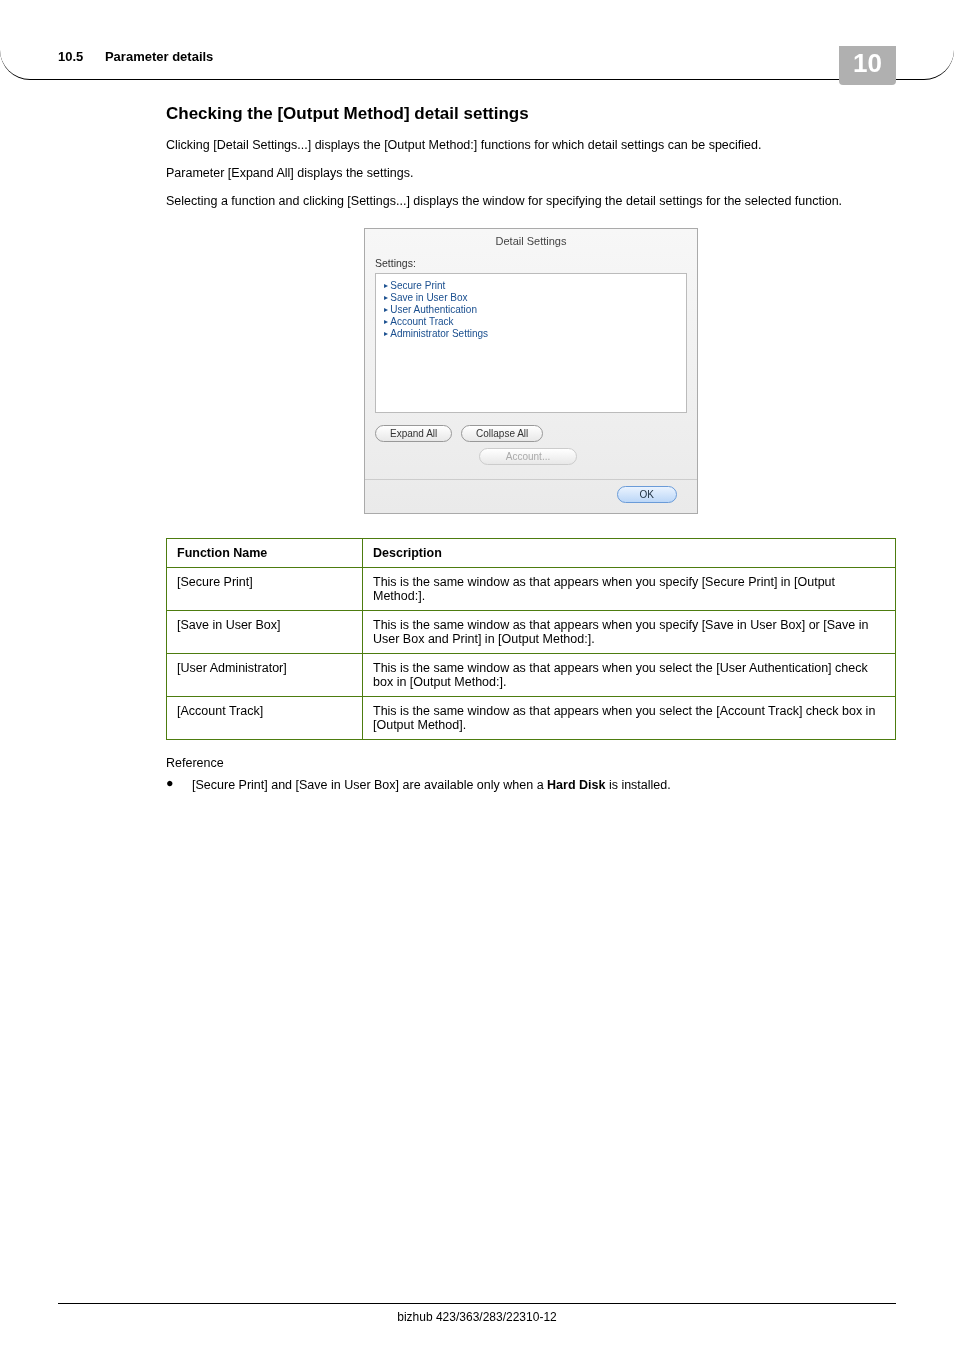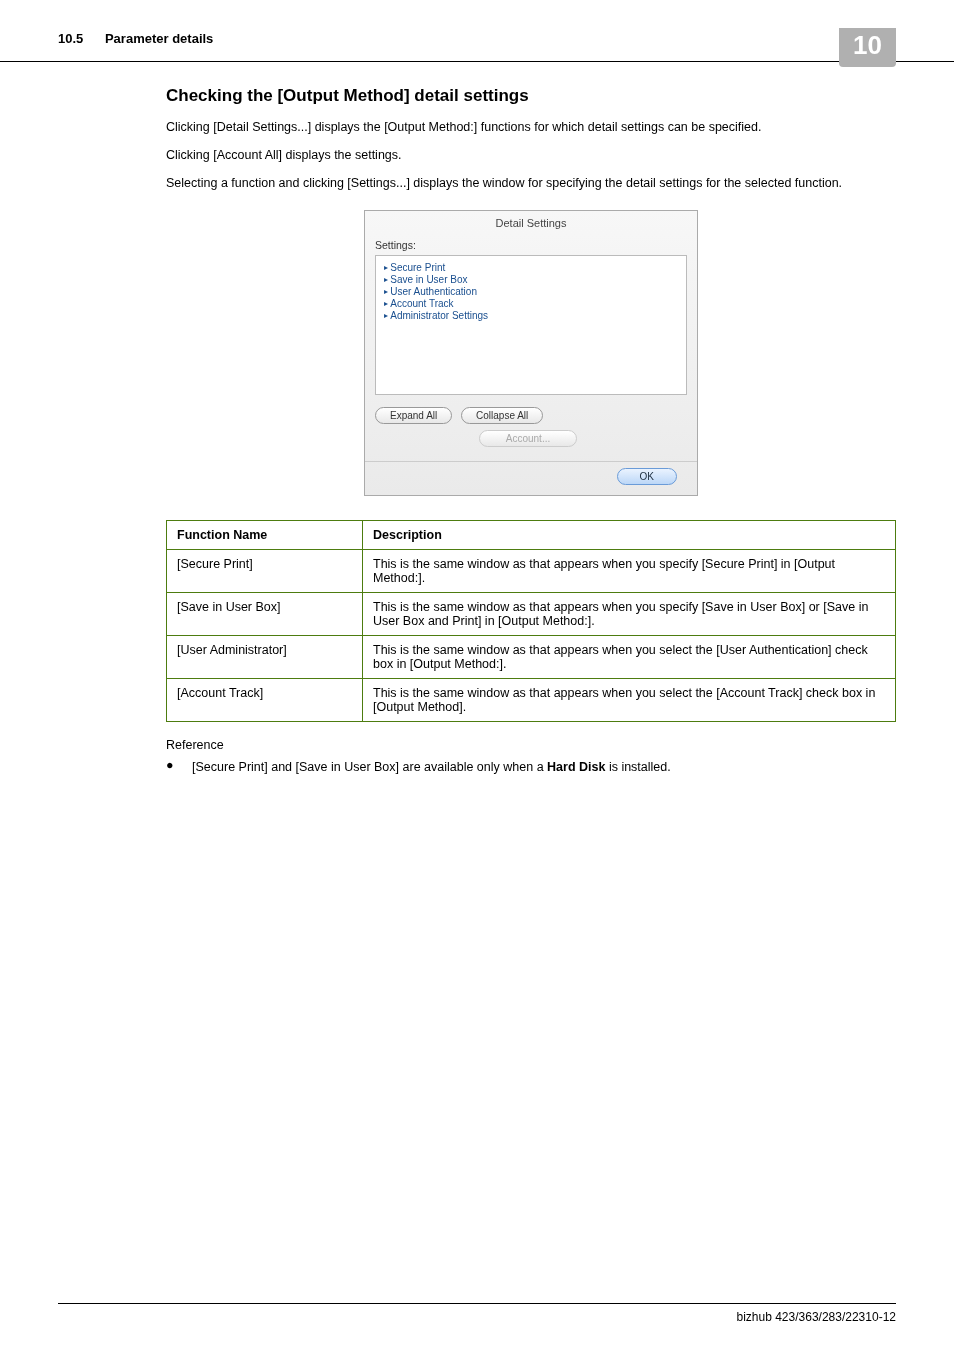--- a/index.html
+++ b/index.html
@@ -7,22 +7,23 @@
     font-family: Arial, Helvetica, sans-serif;
     background: #fff;
     color: #000;
     width: 954px;
     height: 1350px;
     position: relative;
   }
   .header {
     display: flex;
     align-items: center;
-    padding: 22px 58px 6px 58px;
+    padding: 40px 58px 6px 58px;
     border-bottom: 1px solid #000;
+    border-radius: 30px;
   }
   .header-left {
     flex: 1;
     font-size: 13px;
   }
   .header-sec { font-weight: bold; margin-right: 18px; }
   .header-title { font-weight: bold; }
   .chapter-badge {
     background: #b0b0b0;
     color: #fff;
@@ -127,41 +128,41 @@
   .bullet .dot { width: 26px; }
   .bullet .txt { flex: 1; line-height: 1.45; }
 
   .footer {
     position: absolute;
     bottom: 26px;
     left: 58px;
     right: 58px;
     border-top: 1px solid #000;
     display: flex;
-    justify-content: flex-end;
+    justify-content: center;
     font-size: 12px;
     padding-top: 6px;
   }
 </style>
 </head>
 <body>
 
 <div class="header">
   <div class="header-left">
     <span class="header-sec">10.5</span>
     <span class="header-title">Parameter details</span>
   </div>
   <div class="chapter-badge">10</div>
 </div>
 
 <div class="content">
   <h2>Checking the [Output Method] detail settings</h2>
 
   <p class="para">Clicking [Detail Settings...] displays the [Output Method:] functions for which detail settings can be specified.</p>
-  <p class="para">Clicking [Account All] displays the settings.</p>
+  <p class="para">Parameter [Expand All] displays the settings.</p>
   <p class="para">Selecting a function and clicking [Settings...] displays the window for specifying the detail settings for the selected function.</p>
 
   <div class="screenshot">
     <div class="dlg-title">Detail Settings</div>
     <div class="dlg-label">Settings:</div>
     <div class="dlg-list">
       <div class="tri">Secure Print</div>
       <div class="tri">Save in User Box</div>
       <div class="tri">User Authentication</div>
       <div class="tri">Account Track</div>

